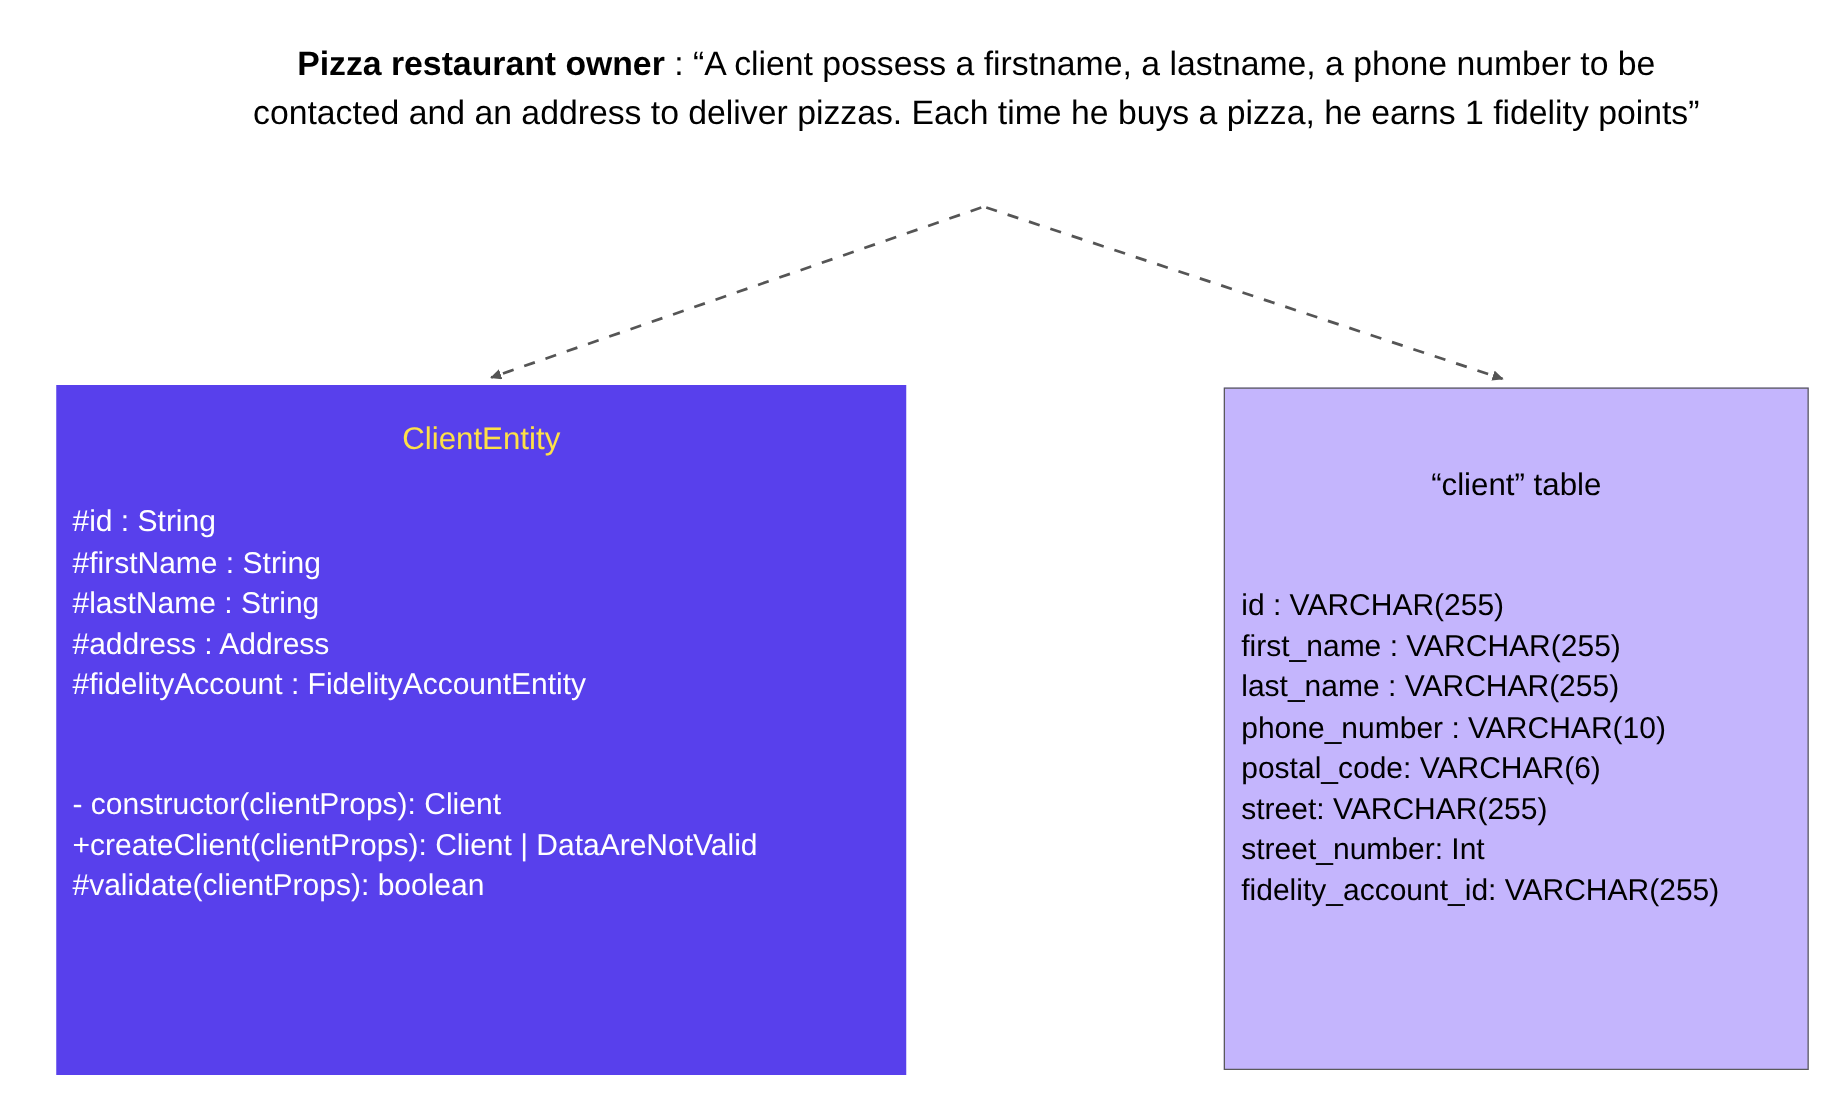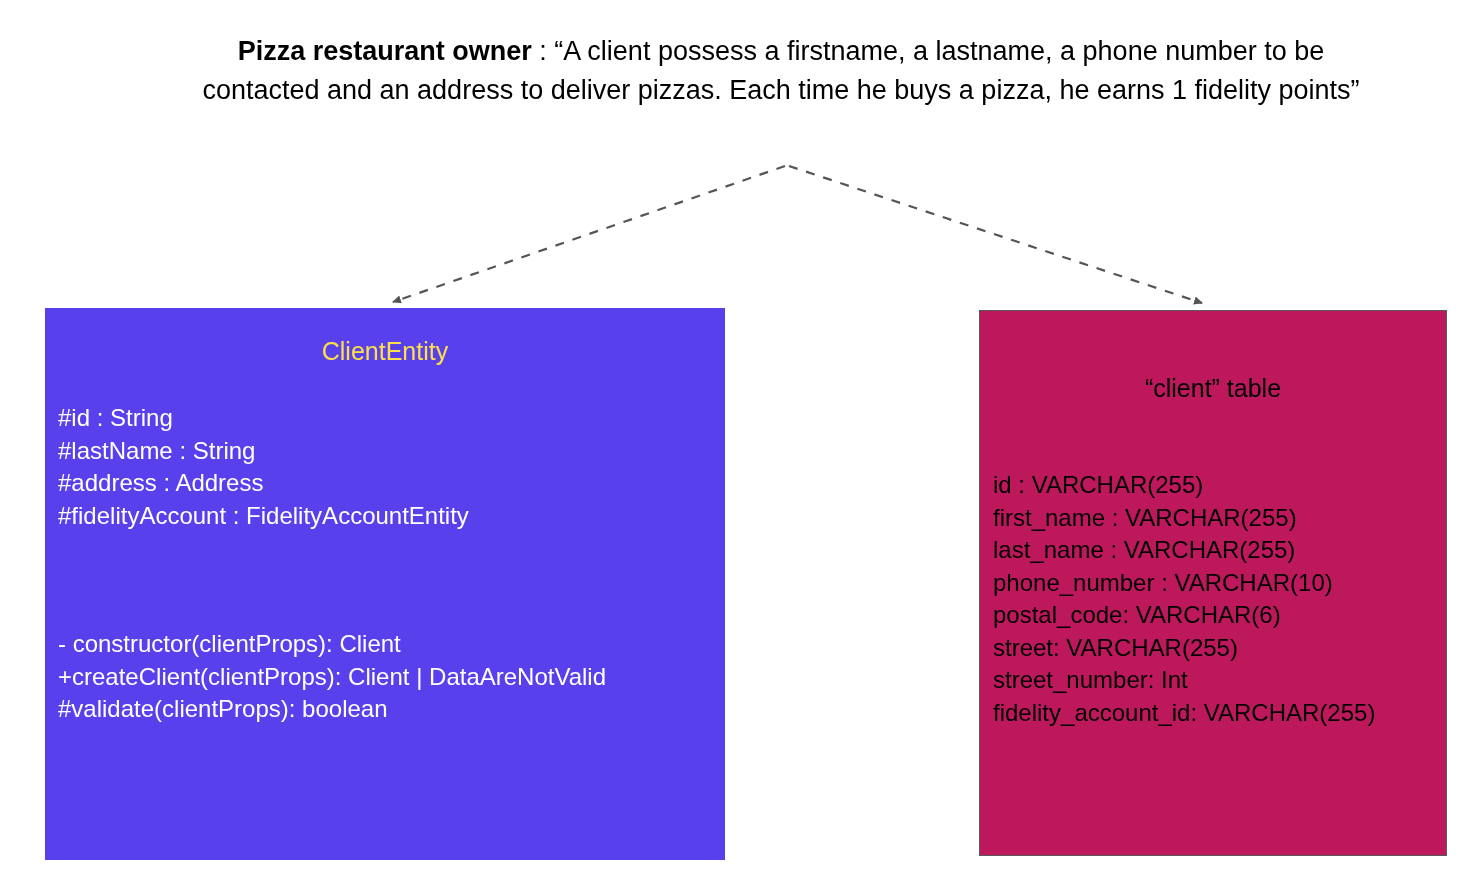--- a/index.html
+++ b/index.html
@@ -90,21 +90,21 @@
     display: block;
   }
 
   
   #table-box {
     position: absolute;
     left: 969px;
     top: 310px;
     width: 468px;
     height: 546px;
-    background: #be185d;
+    background: #c4b5fd;
     border: 1.6px solid #5a5a5a;
     box-sizing: border-box;
   }
   #table-title {
     position: absolute;
     left: 0;
     top: 62px;
     width: 100%;
     text-align: center;
     font-size: 25px;
@@ -143,20 +143,21 @@
       </marker>
     </defs>
     <line x1="775" y1="166" x2="383" y2="302" stroke="#555555" stroke-width="2.2" stroke-dasharray="9 9" marker-end="url(#arrow-left)"></line>
     <line x1="779" y1="166" x2="1192" y2="303" stroke="#555555" stroke-width="2.2" stroke-dasharray="9 9" marker-end="url(#arrow-right)"></line>
   </svg>
 
   <div id="entity-box">
     <div id="entity-title">ClientEntity</div>
     <div id="entity-attributes">
       <span class="member-line">#id : String</span>
+      <span class="member-line">#firstName : String</span>
       <span class="member-line">#lastName : String</span>
       <span class="member-line">#address : Address</span>
       <span class="member-line">#fidelityAccount : FidelityAccountEntity</span>
     </div>
     <div id="entity-methods">
       <span class="member-line">- constructor(clientProps): Client</span>
       <span class="member-line">+createClient(clientProps): Client | DataAreNotValid</span>
       <span class="member-line">#validate(clientProps): boolean</span>
     </div>
   </div>

